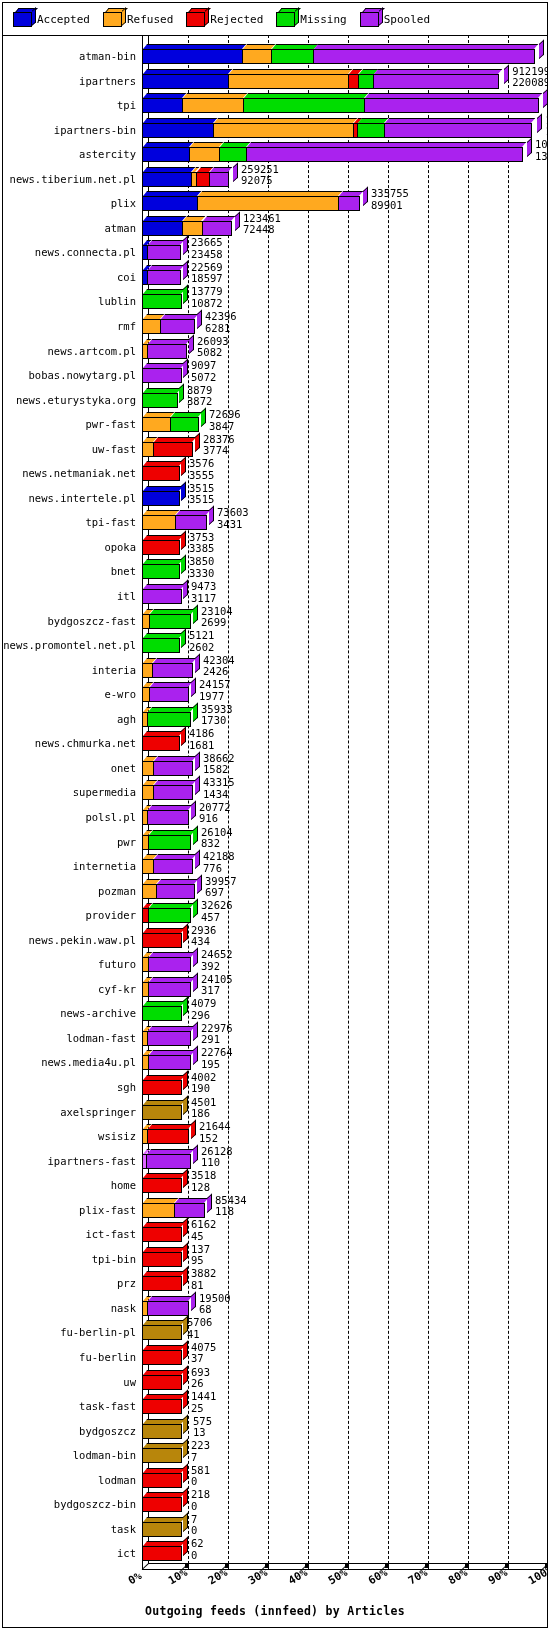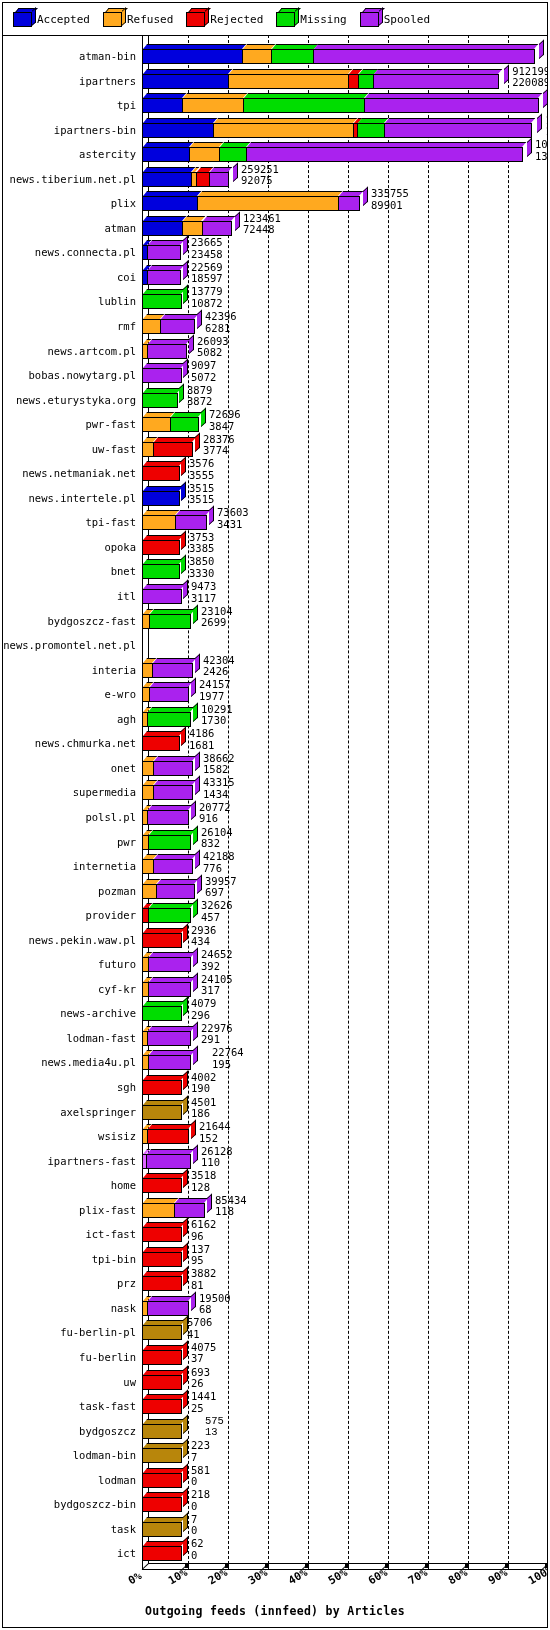--- a/index.html
+++ b/index.html
@@ -639,20 +639,32 @@
               <div class="cap" style="background: rgb(0, 221, 0);"></div>
             </div>
             <div class="vals" style="left: 59px;">
               <div>23104</div>
               <div>2699</div>
             </div>
           </div>
         </div>
         <div class="row">
           <div class="row-label">news.promontel.net.pl</div>
+          <div class="bar-area">
+            <div class="bar" style="width: 38px;">
+              <div class="seg" style="width: 38px; background: rgb(0, 221, 0);">
+                <div class="stop" style="background: rgb(0, 221, 0);"></div>
+              </div>
+              <div class="cap" style="background: rgb(0, 221, 0);"></div>
+            </div>
+            <div class="vals" style="left: 47px;">
+              <div>5121</div>
+              <div>2602</div>
+            </div>
+          </div>
         </div>
         <div class="row">
           <div class="row-label">interia</div>
           <div class="bar-area">
             <div class="bar" style="width: 52px;">
               <div class="seg" style="width: 11.44px; background: rgb(255, 169, 31);">
                 <div class="stop" style="background: rgb(255, 169, 31);"></div>
               </div>
               <div class="seg" style="width: 40.56px; background: rgb(170, 34, 238);">
                 <div class="stop" style="background: rgb(170, 34, 238);"></div>
@@ -689,21 +701,21 @@
             <div class="bar" style="width: 50px;">
               <div class="seg" style="width: 6px; background: rgb(255, 169, 31);">
                 <div class="stop" style="background: rgb(255, 169, 31);"></div>
               </div>
               <div class="seg" style="width: 44px; background: rgb(0, 221, 0);">
                 <div class="stop" style="background: rgb(0, 221, 0);"></div>
               </div>
               <div class="cap" style="background: rgb(0, 221, 0);"></div>
             </div>
             <div class="vals" style="left: 59px;">
-              <div>10291</div>
+              <div>35933</div>
               <div>1730</div>
             </div>
           </div>
         </div>
         <div class="row">
           <div class="row-label">news.chmurka.net</div>
           <div class="bar-area">
             <div class="bar" style="width: 38px;">
               <div class="seg" style="width: 38px; background: rgb(238, 0, 0);">
                 <div class="stop" style="background: rgb(238, 0, 0);"></div>
@@ -931,21 +943,21 @@
           <div class="bar-area">
             <div class="bar" style="width: 50px;">
               <div class="seg" style="width: 6.5px; background: rgb(255, 169, 31);">
                 <div class="stop" style="background: rgb(255, 169, 31);"></div>
               </div>
               <div class="seg" style="width: 43.5px; background: rgb(170, 34, 238);">
                 <div class="stop" style="background: rgb(170, 34, 238);"></div>
               </div>
               <div class="cap" style="background: rgb(170, 34, 238);"></div>
             </div>
-            <div class="vals" style="left: 59px; margin-left: 11px;">
+            <div class="vals" style="left: 59px;">
               <div>22764</div>
               <div>195</div>
             </div>
           </div>
         </div>
         <div class="row">
           <div class="row-label">sgh</div>
           <div class="bar-area">
             <div class="bar" style="width: 40px;">
               <div class="seg" style="width: 40px; background: rgb(238, 0, 0);">
@@ -1047,21 +1059,21 @@
           <div class="row-label">ict-fast</div>
           <div class="bar-area">
             <div class="bar" style="width: 40px;">
               <div class="seg" style="width: 40px; background: rgb(238, 0, 0);">
                 <div class="stop" style="background: rgb(238, 0, 0);"></div>
               </div>
               <div class="cap" style="background: rgb(238, 0, 0);"></div>
             </div>
             <div class="vals" style="left: 49px;">
               <div>6162</div>
-              <div>96</div>
+              <div>45</div>
             </div>
           </div>
         </div>
         <div class="row">
           <div class="row-label">tpi-bin</div>
           <div class="bar-area">
             <div class="bar" style="width: 40px;">
               <div class="seg" style="width: 40px; background: rgb(238, 0, 0);">
                 <div class="stop" style="background: rgb(238, 0, 0);"></div>
               </div>
@@ -1168,21 +1180,21 @@
         </div>
         <div class="row">
           <div class="row-label">bydgoszcz</div>
           <div class="bar-area">
             <div class="bar" style="width: 40px;">
               <div class="seg" style="width: 40px; background: rgb(184, 134, 11);">
                 <div class="stop" style="background: rgb(184, 134, 11);"></div>
               </div>
               <div class="cap" style="background: rgb(184, 134, 11);"></div>
             </div>
-            <div class="vals" style="left: 63px; font-family: Liberation Mono, monospace;">
+            <div class="vals" style="left: 51px;">
               <div>575</div>
               <div>13</div>
             </div>
           </div>
         </div>
         <div class="row">
           <div class="row-label">lodman-bin</div>
           <div class="bar-area">
             <div class="bar" style="width: 40px;">
               <div class="seg" style="width: 40px; background: rgb(184, 134, 11);">

